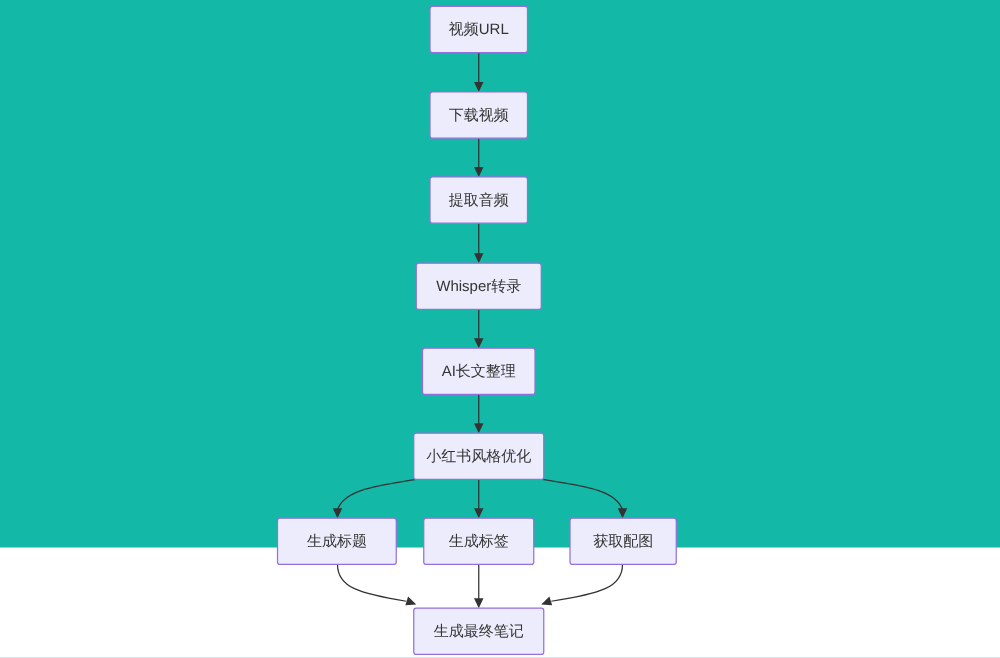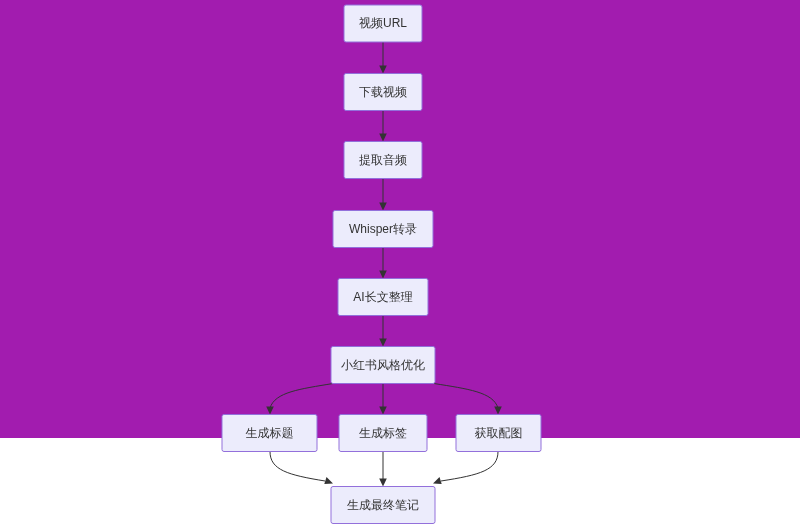--- a/index.html
+++ b/index.html
@@ -10,21 +10,21 @@
   body {
     width: 800px;
     height: 526px;
     overflow: hidden;
     font-family: "Liberation Sans", "DejaVu Sans", sans-serif;
   }
   #diagram-root {
     position: relative;
     width: 800px;
     height: 438px;
-    background: #a21caf;
+    background: #14b8a6;
   }
   #flow-svg {
     position: absolute;
     left: 0;
     top: 0;
     width: 800px;
     height: 526px;
     display: block;
   }
   .node-rect {

